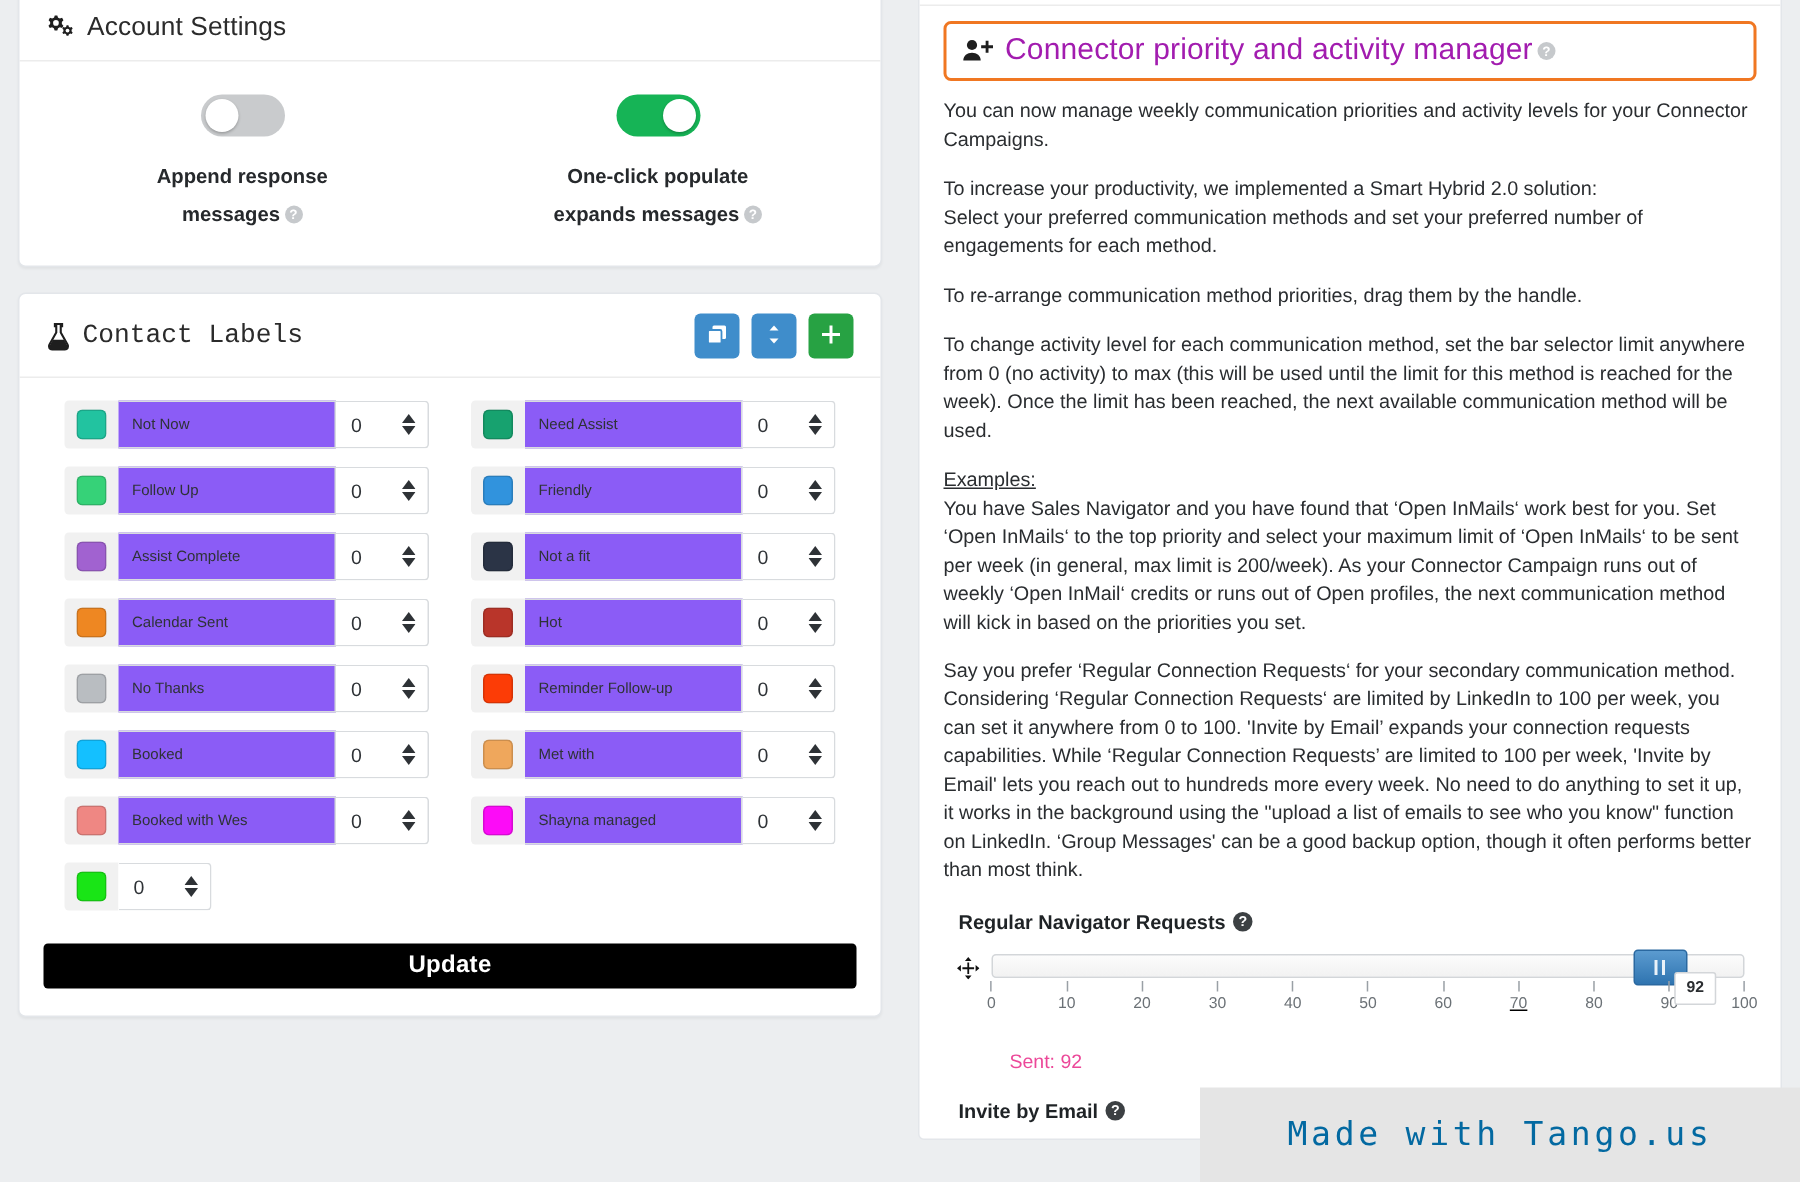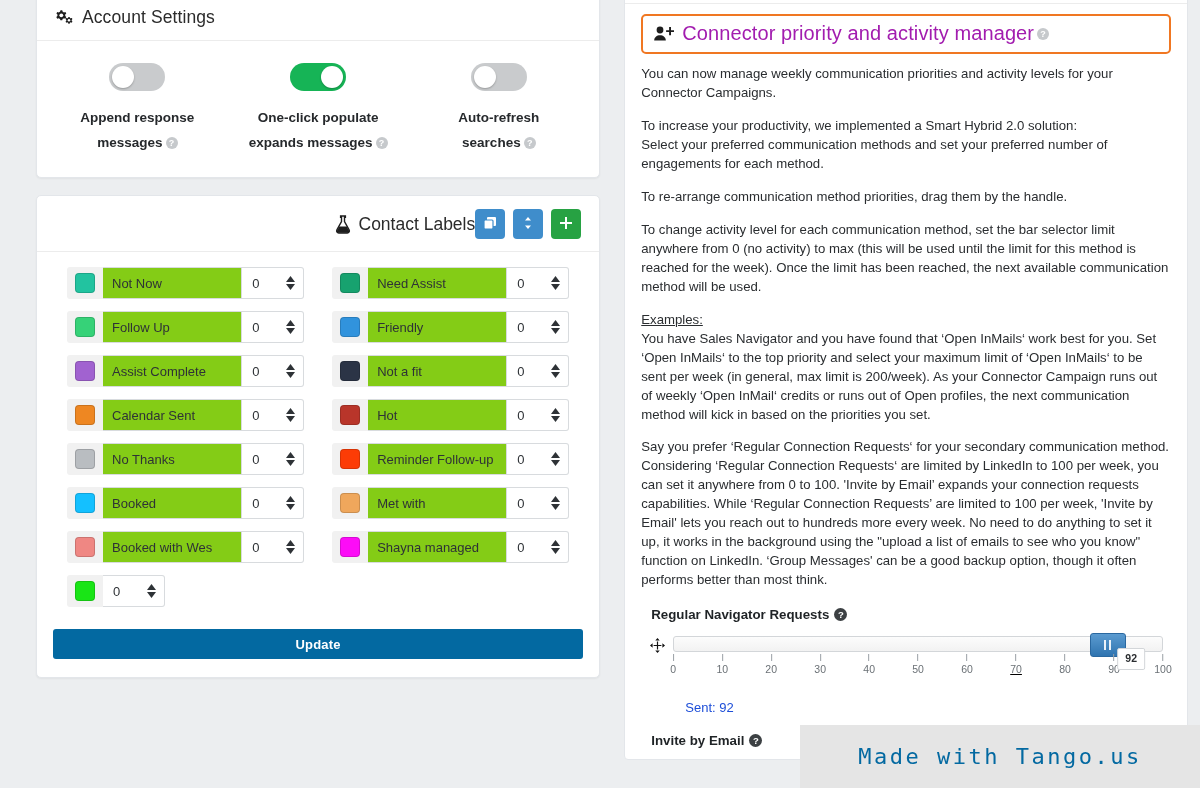--- a/index.html
+++ b/index.html
@@ -4,21 +4,21 @@
 <style>
   * { box-sizing: border-box; }
   html, body {
     margin: 0; padding: 0;
     width: 1200px; height: 788px;
     overflow: hidden;
     background: #eceef0;
     font-family: "Liberation Sans", sans-serif;
     -webkit-font-smoothing: antialiased;
   }
-  .page { position: relative; width: 1200px; height: 788px; display: flex; padding-left: 24px; }
+  .page { position: relative; width: 1200px; height: 788px; display: flex; }
 
   
   .left-col {
     width: 600px; height: 788px;
     background: #eceef0;
     padding: 0 12px;
     position: relative;
   }
   .card {
     background: #ffffff;
@@ -61,23 +61,24 @@
   .tg-label .l2 { display: block; }
   .qmark {
     display: inline-block; width: 12px; height: 12px; border-radius: 50%;
     background: #c6c9cc; color: #fff; font-size: 9px; font-weight: bold;
     line-height: 12px; text-align: center; vertical-align: 1px; margin-left: 3px;
   }
 
   
   .labels-card { margin-top: 17px; }
   .labels-head {
-    display: flex; align-items: center; justify-content: flex-end;
+    display: flex; align-items: center; justify-content: space-between;
     padding: 13px 18px 12px 18px;
     border-bottom: 1px solid #ececec;
+    font-family: Liberation Mono, monospace;
   }
   .labels-head .title { font-size: 17.5px; color: #2b2b2b; }
   .head-btns { display: flex; gap: 8px; }
   .hbtn {
     width: 30px; height: 30px; border-radius: 4px;
     display: flex; align-items: center; justify-content: center;
     border: none; cursor: pointer;
   }
   .hbtn.blue { background: #3f8dcb; }
   .hbtn.green { background: #27a243; }
@@ -96,44 +97,44 @@
     display: flex; align-items: center; justify-content: center;
     border-radius: 3px 0 0 3px;
   }
   .sw {
     width: 20px; height: 20px; border-radius: 4px;
     border: 1px solid rgba(0,0,0,.15);
   }
   .lbl-name {
     flex: 1; min-width: 0;
     border: 1px solid #d8dbde; border-left: none;
-    background: #84cc16;
-    font-size: 13px; color: #2e3236;
+    background: #8b5cf6;
+    font-size: 10px; color: #2e3236;
     padding: 0 9px;
     display: flex; align-items: center;
     white-space: nowrap; overflow: hidden;
   }
   .lbl-num {
     width: 62px;
     border: 1px solid #d8dbde; border-left: none;
     border-radius: 0 3px 3px 0;
     background: #fff;
     display: flex; align-items: center; justify-content: space-between;
     padding: 0 8px 0 10px;
     font-size: 13px; color: #2e3236;
   }
   .spin { display: flex; flex-direction: column; line-height: 0; }
   .spin svg { display: block; }
 
   .update-wrap { padding: 6px 16px 18px 16px; }
   .update-btn {
     display: block; width: 100%; height: 30px;
-    background: #0369a1; color: #fff;
+    background: #000000; color: #fff;
     border: none; border-radius: 3px;
-    font-size: 13px; font-weight: bold; cursor: pointer;
+    font-size: 16px; font-weight: bold; cursor: pointer;
     letter-spacing: .2px;
   }
 
   
   .right-col {
     width: 600px; height: 788px;
     background: #eceef0;
     padding: 0 0 0 0;
     position: relative;
   }
@@ -199,21 +200,21 @@
   .ticks { position: relative; height: 30px; margin-top: 2px; }
   .tick { position: absolute; top: 0; transform: translateX(-50%); text-align: center; }
   .tick .bar { width: 1px; height: 7px; background: #9aa0a6; margin: 0 auto; }
   .tick .tv { font-size: 10.5px; color: #6b7176; margin-top: 2px; display: block; }
   .value-bubble {
     position: absolute; transform: translateX(-50%);
     background: #fff; border: 1px solid #d3d6d9; border-radius: 2px;
     font-size: 10.5px; font-weight: bold; color: #2a2d30;
     padding: 3px 7px 5px 7px;
   }
-  .sent-text { font-size: 13px; color: #1d4ed8; margin: 16px 0 0 44px; }
+  .sent-text { font-size: 13px; color: #ec4899; margin: 16px 0 0 44px; }
 
   
   .tango {
     position: absolute; right: 0; bottom: 0;
     width: 400px; height: 63px;
     background: #e5e5e5;
     display: flex; align-items: center; justify-content: center;
     font-family: "DejaVu Sans Mono", monospace;
     font-size: 22px; color: #0369a1; letter-spacing: 2.5px;
   }
@@ -253,31 +254,20 @@
           </div>
         </div>
         <div class="toggle-cell">
           <div class="switch on" id="sw1">
               <span class="knob"></span>
             </div>
           <div class="tg-label">
             <span>One-click populate</span>
             <span class="l2">
               <span>expands messages</span><span class="qmark">?</span>
-            </span>
-          </div>
-        </div>
-        <div class="toggle-cell">
-          <div class="switch" id="sw2">
-              <span class="knob"></span>
-            </div>
-          <div class="tg-label">
-            <span>Auto-refresh</span>
-            <span class="l2">
-              <span>searches</span><span class="qmark">?</span>
             </span>
           </div>
         </div>
       </div>
     </div>
 
     <div class="card labels-card">
       <div class="labels-head">
         <div style="display:flex;align-items:center;">
           <span class="head-icon">

